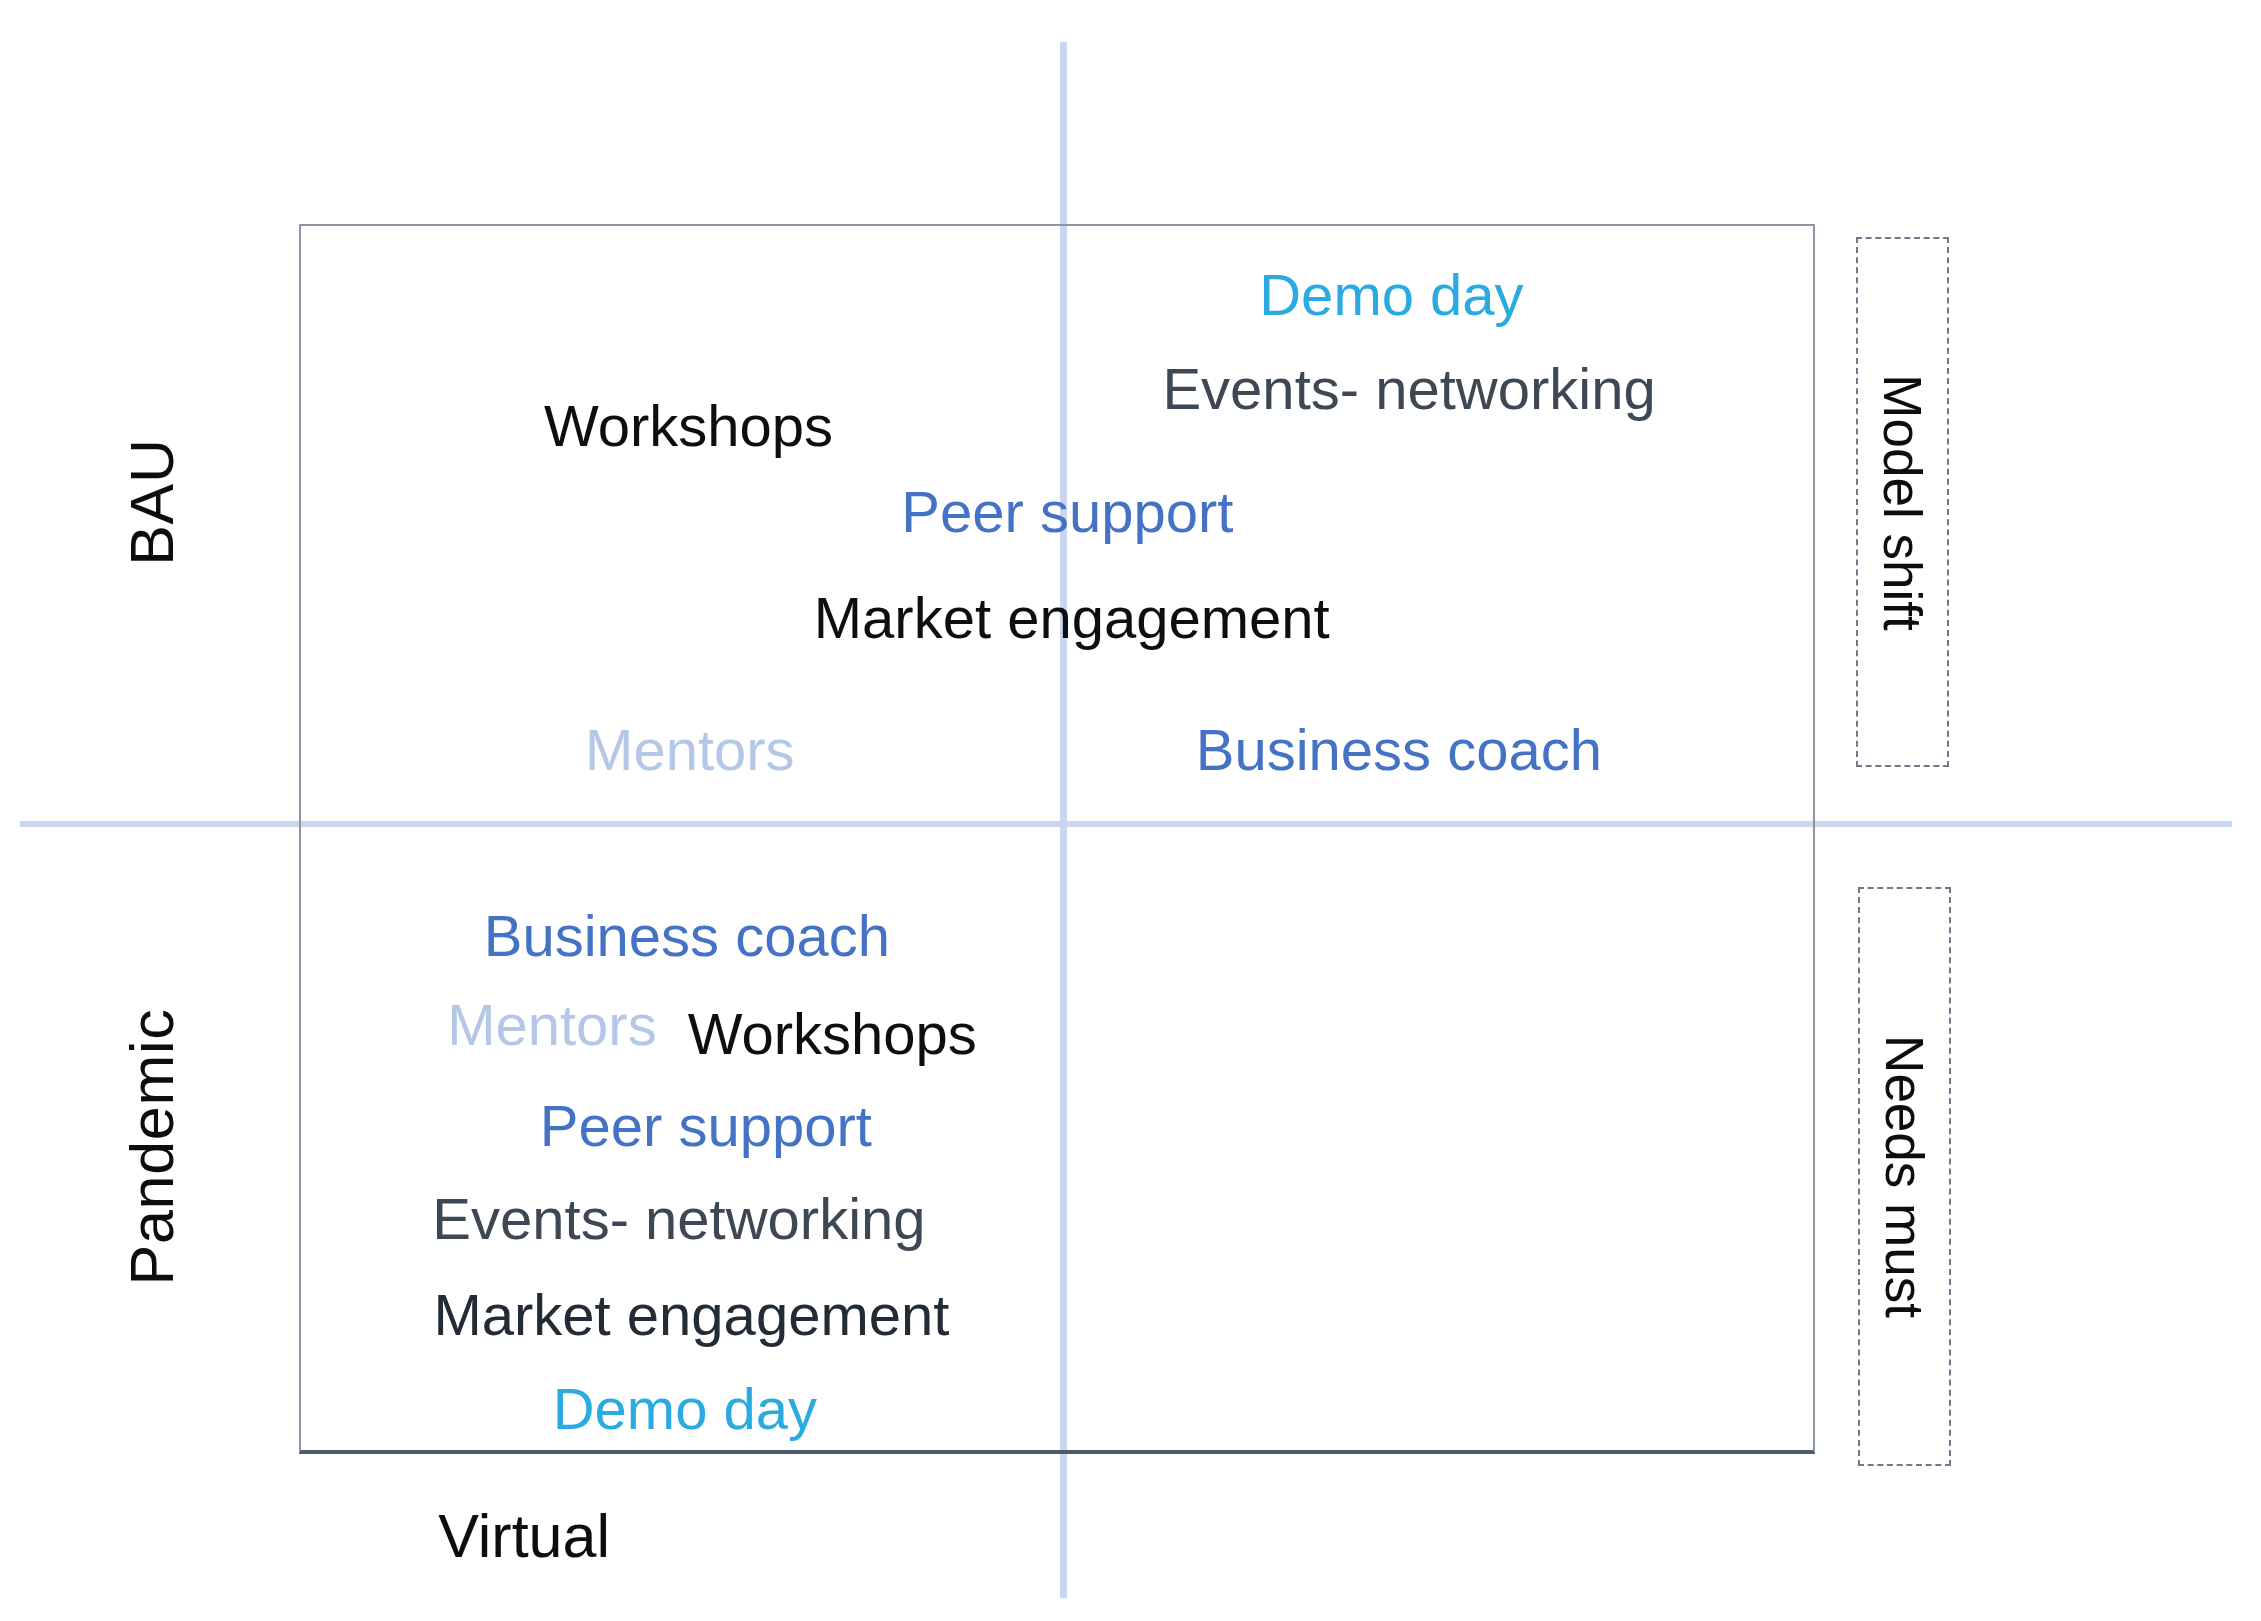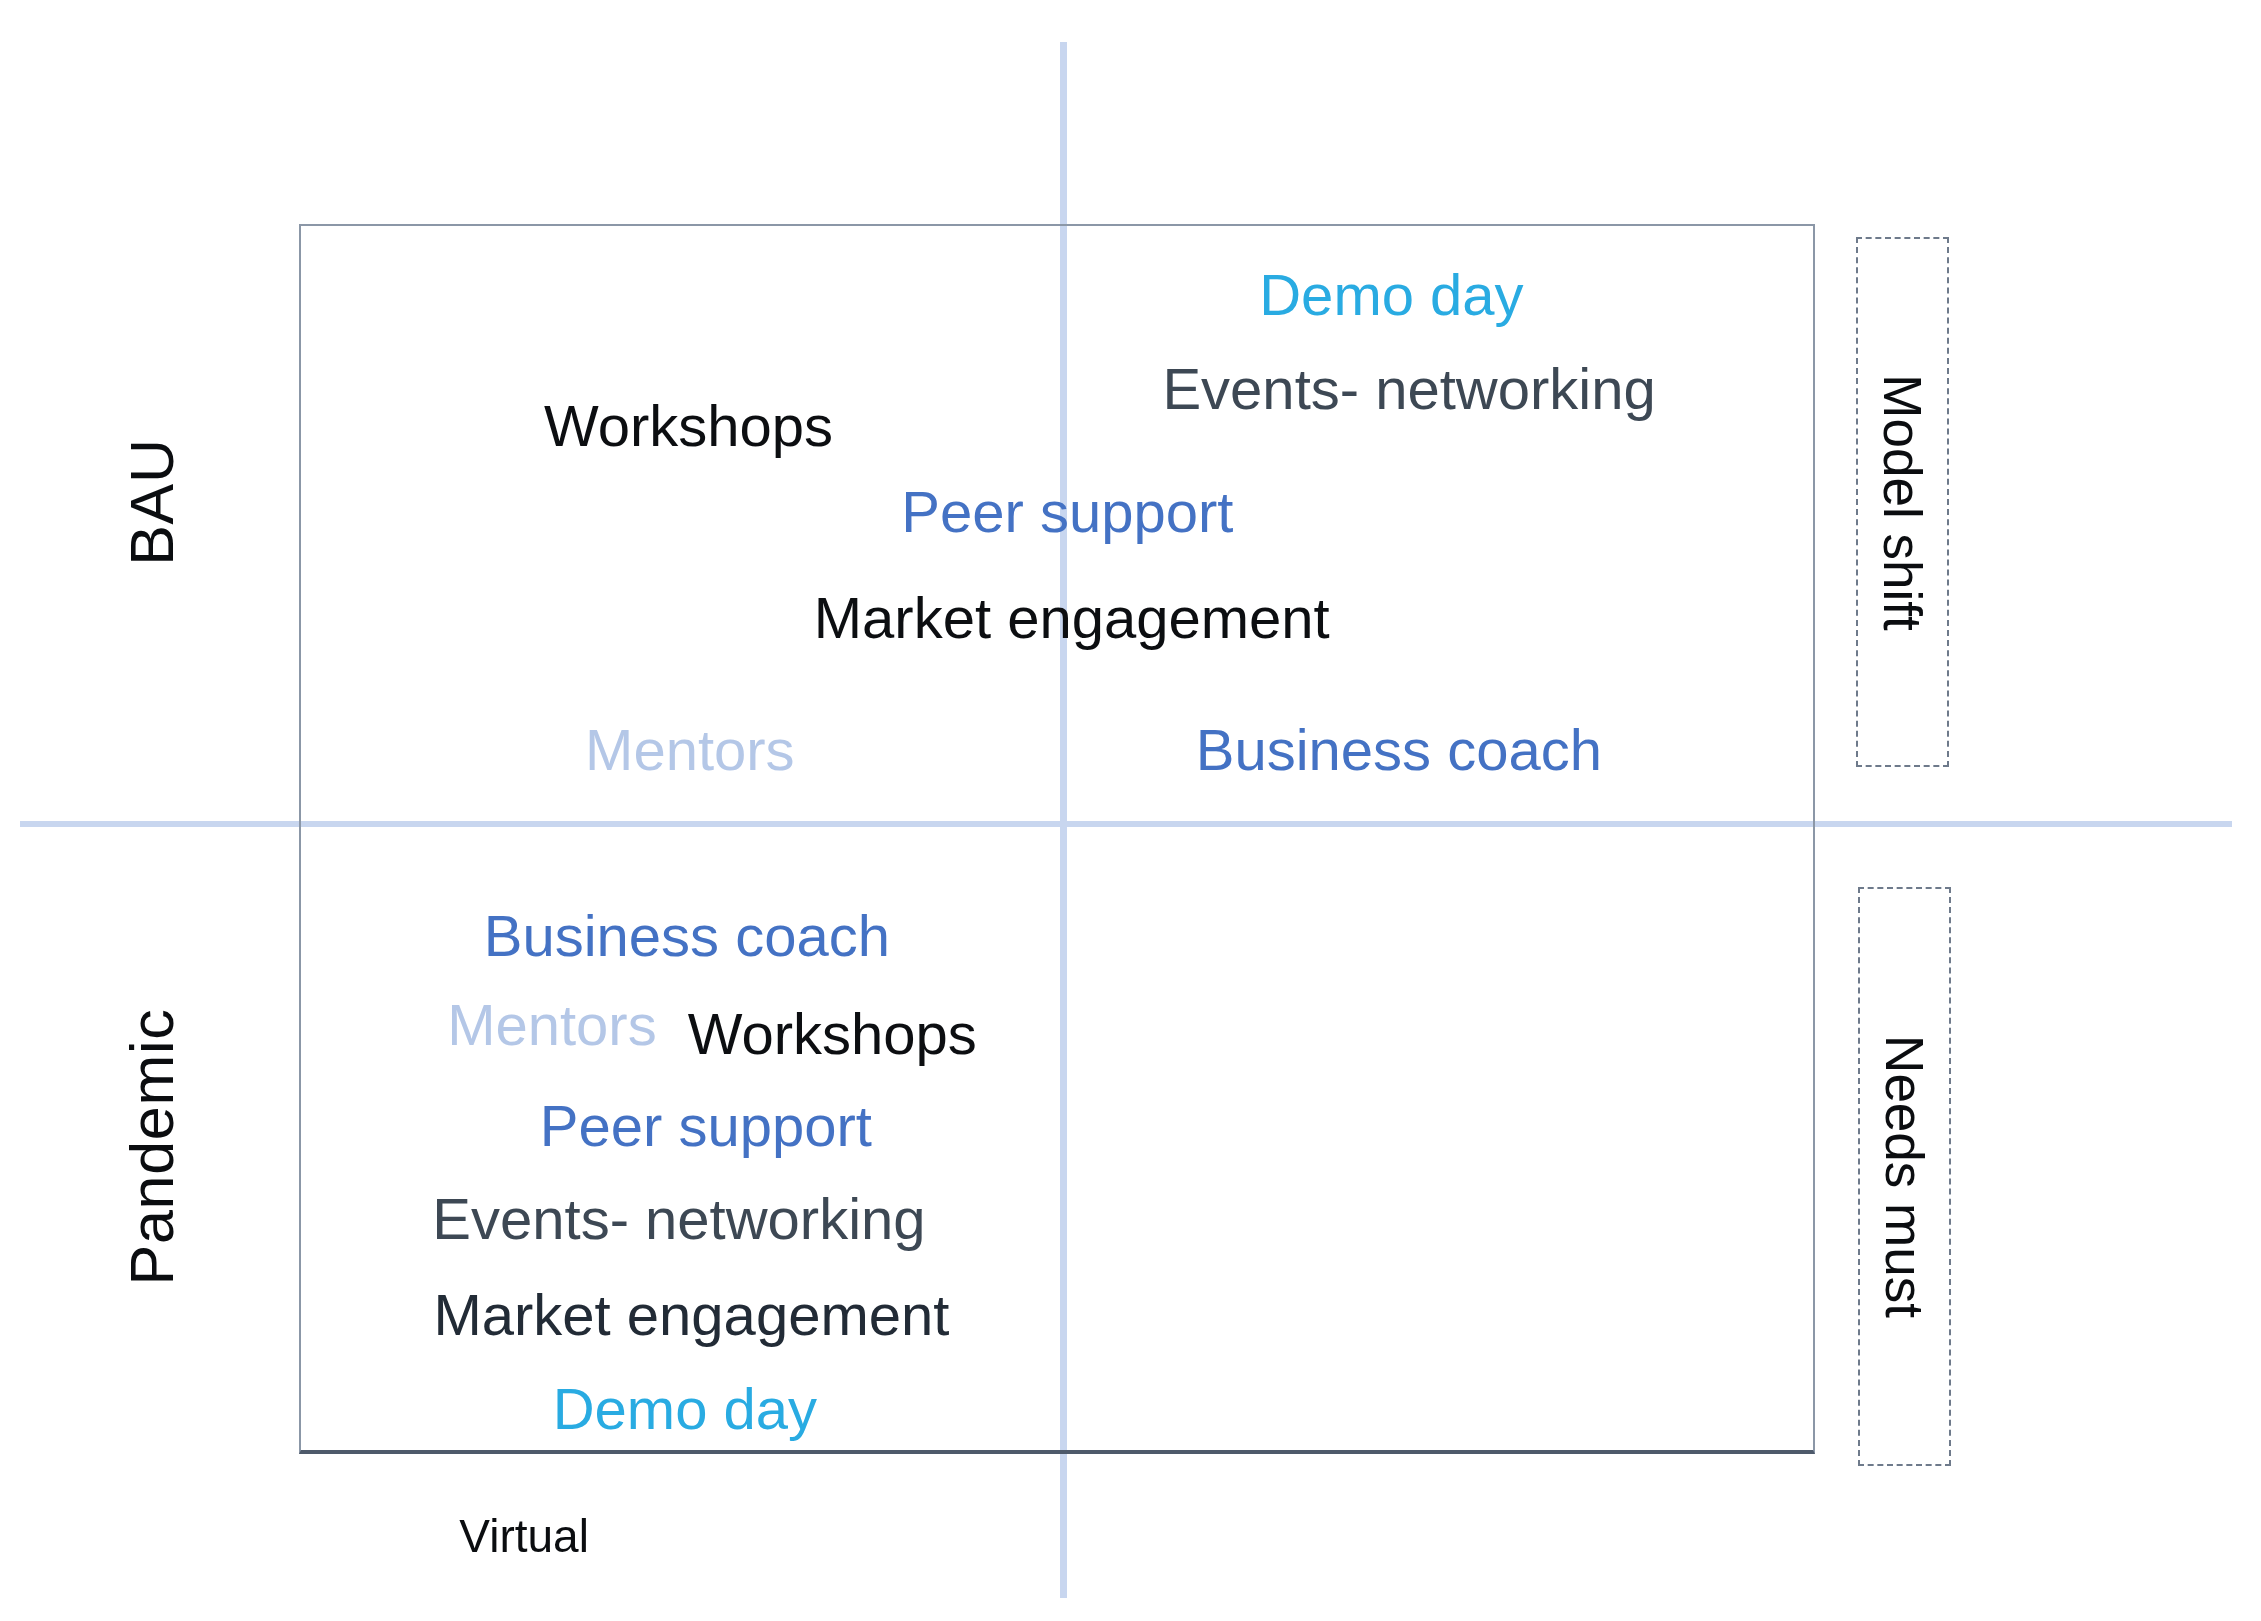--- a/index.html
+++ b/index.html
@@ -53,21 +53,21 @@
     color: #0b0d10;
     white-space: nowrap;
     letter-spacing: 0.7px;
   }
   #y-top   { left: 6.72%; top: 30.93%; }
   #y-bottom{ left: 6.72%; top: 70.69%; }
   
   .x-label {
     position: absolute;
     transform: translate(-50%, -50%);
-    font-size: 46px;
+    font-size: 61px;
     color: #0b0d10;
     white-space: nowrap;
   }
   #x-left  { left: 23.18%; top: 94.69%; }
   #x-right { left: 64.42%; top: 94.69%; }
   
   .dashed-box {
     position: absolute;
     border: 2.2px dashed #6e7a8b;
     box-sizing: border-box;

